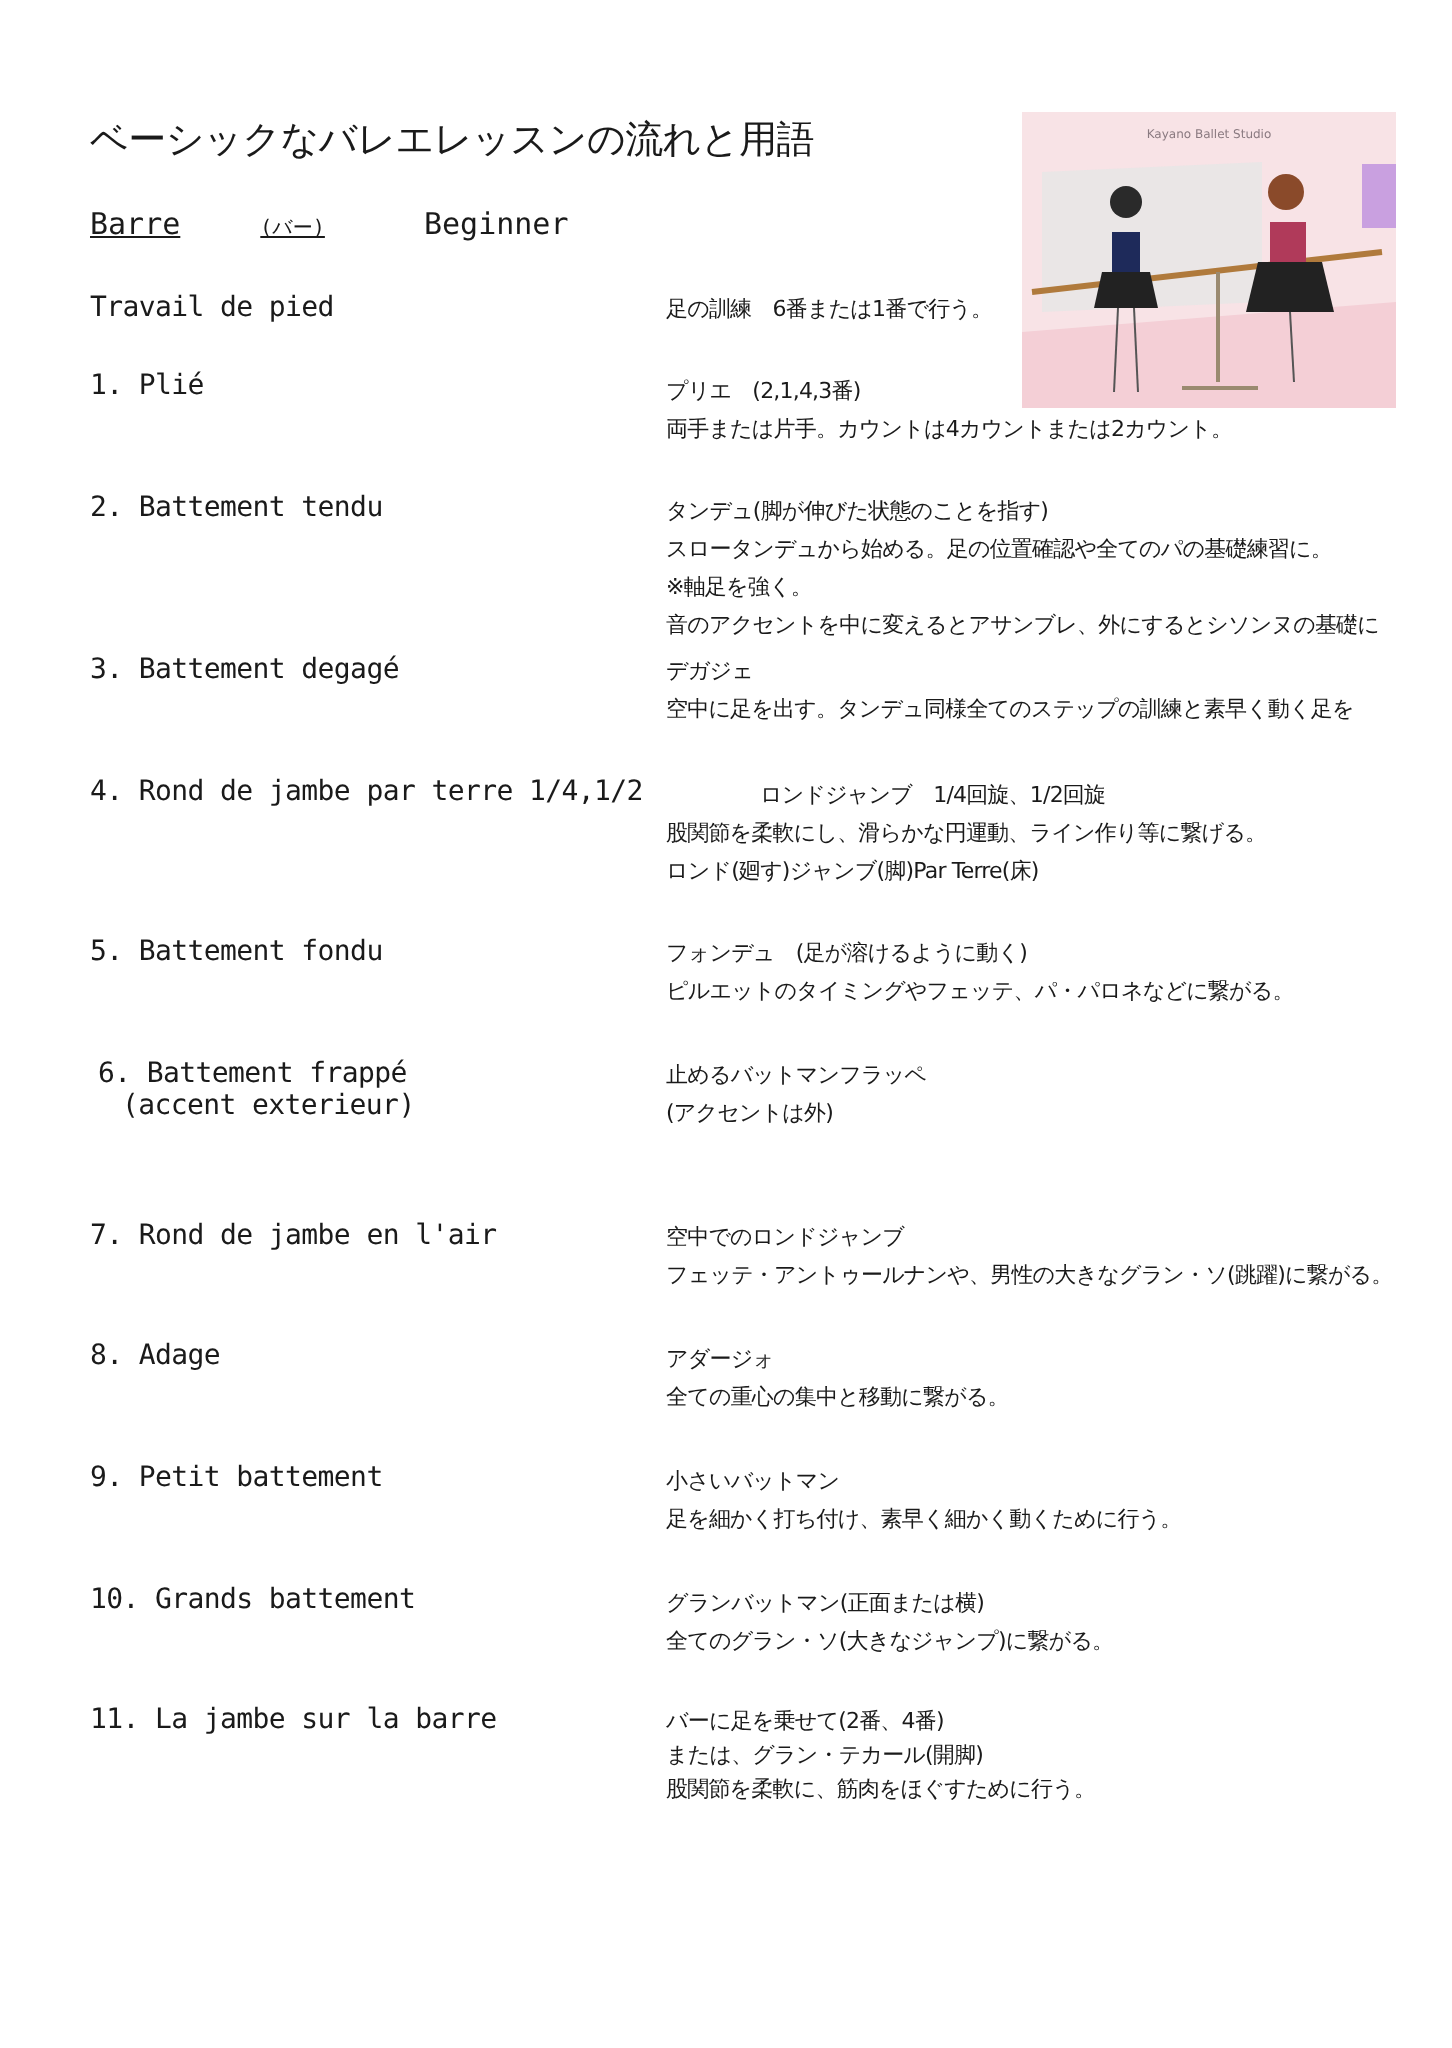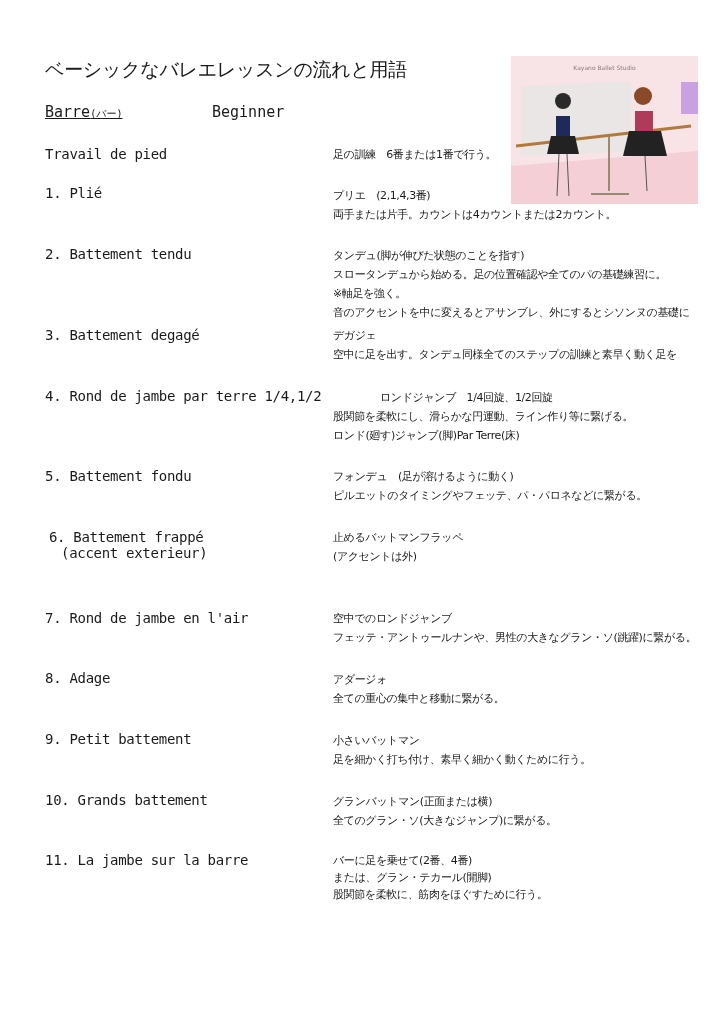--- a/index.html
+++ b/index.html
@@ -1,20 +1,20 @@
 <!DOCTYPE html>
 <html><head>
 <meta charset="utf-8">
 <style>
   html, body { margin:0; padding:0; background:#ffffff; }
   body { width:726px; height:1024px; position:relative; overflow:hidden; color:#1a1a1a; font-family:"DejaVu Sans", sans-serif; }
   .abs { position:absolute; white-space:nowrap; }
   .title { left:45px; top:57px; font-size:19px; letter-spacing:-0.3px;font-family:Liberation Mono, monospace; }
   .section { left:45px; top:103px; font-family:"DejaVu Sans Mono", monospace; font-size:15px; text-decoration:underline; }
-  .section .sub { font-size:10px; }
+  .section .sub { font-size:10px;padding-left:40px; }
   .level { left:212px; top:103px; font-family:"DejaVu Sans Mono", monospace; font-size:15px;text-align:right; }
   .term { font-family:"DejaVu Sans Mono", monospace; font-size:14px; left:45px; letter-spacing:-0.3px;text-align:center; }
   .desc { font-size:11px; left:333px; line-height:19px; letter-spacing:-0.4px; }
   .illus { left:511px; top:56px; width:187px; height:148px; background:#f8e3e6; overflow:hidden; }
   .illus .studio { position:absolute; top:8px; width:100%; text-align:center; font-size:6px; color:#8a7a80; }
 </style>
 </head>
 <body>
 
 <div class="abs title">ベーシックなバレエレッスンの流れと用語</div>

